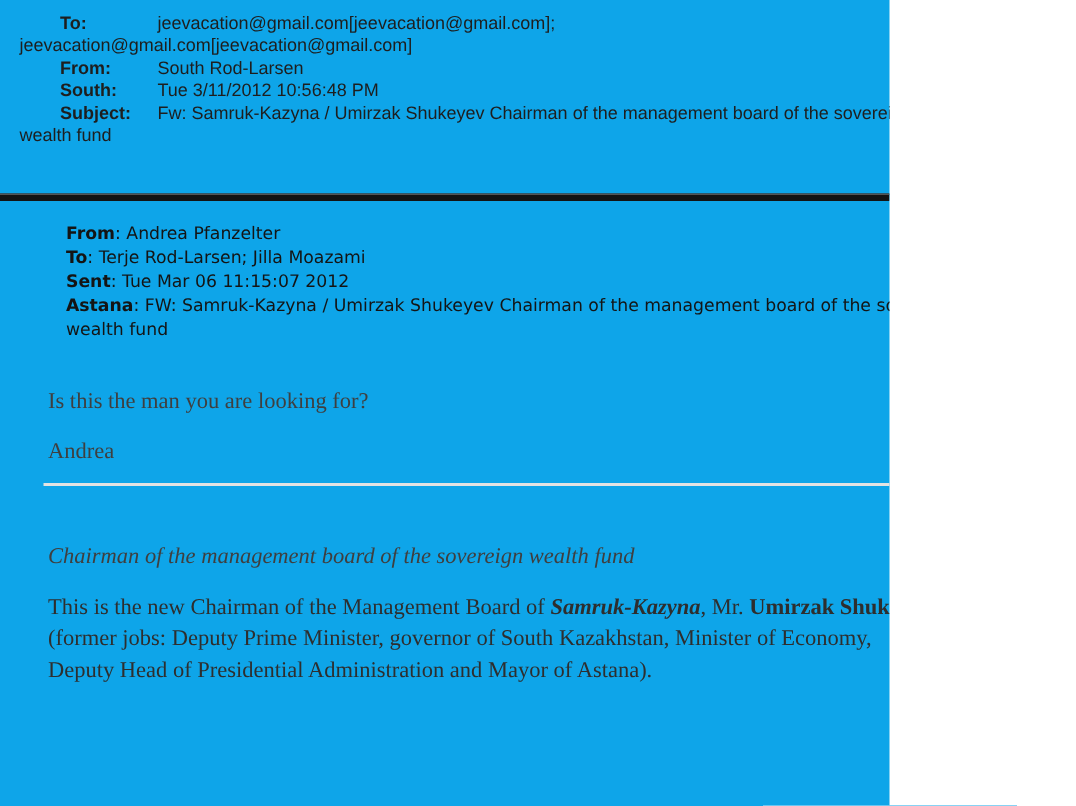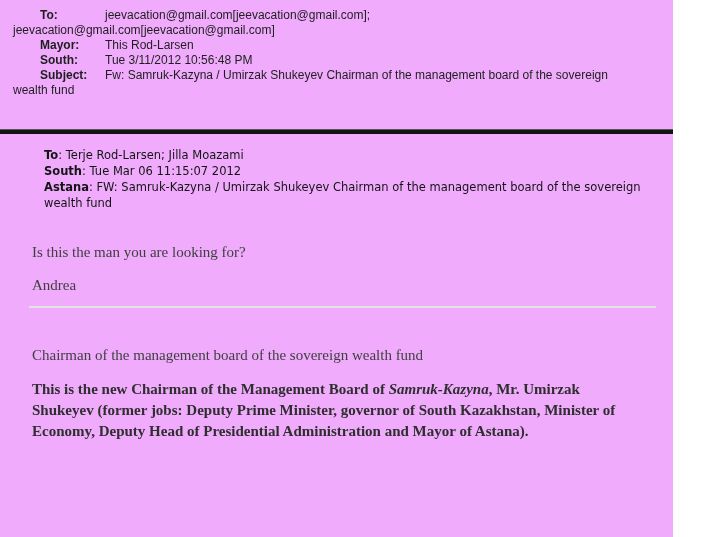--- a/index.html
+++ b/index.html
@@ -2,23 +2,23 @@
 <html><head>
 <meta charset="utf-8">
 <style>
   html, body { margin: 0; padding: 0; }
   body {
     background: #ffffff;
     font-family: "Liberation Sans", sans-serif;
   }
   .page {
     position: relative;
-    width: 673px;
+    width: 593px;
     height: 537px;
-    background: #f0abfc;
+    background: #0ea5e9;
     overflow: hidden;
   }
 
   
   .outer-header {
     padding-top: 8px;
     padding-left: 13px;
     width: 612px;
     font-size: 12px;
     line-height: 15px;
@@ -66,54 +66,55 @@
   }
   .mail-body p { margin: 0; line-height: 20px; }
   .body-question  { margin-top: 31px !important; }
   .body-signature { margin-top: 13px !important; }
   .body-hr {
     margin: 11px 0 0 -3px;
     width: 627px;
     border: none;
     border-top: 2px solid #e3e3e3;
   }
-  .body-title { margin-top: 37px !important; }
+  .body-title { margin-top: 37px !important; font-style: italic; }
   .body-linkline { margin-top: 47px !important; }
   .body-link {
     color: #4a4a4a;
     text-decoration: underline;
     cursor: pointer;
   }
   .body-closing {
     margin-top: 14px !important;
     width: 592px;
     line-height: 21px !important;
     color: #2e2e2e;
   }
-  .seg-normal { font-style: normal; font-weight: bold; }
+  .seg-normal { font-style: normal; font-weight: normal; }
   .seg-bold { font-weight: bold; }
   .seg-bold-italic { font-weight: bold; font-style: italic; }
 </style>
 </head>
 <body>
 
 <div class="page">
 
   <section class="outer-header">
     <p class="oh-row"><span class="oh-lbl">To:</span><span class="oh-val">jeevacation@gmail.com[jeevacation@gmail.com]; jeevacation@gmail.com[jeevacation@gmail.com]</span></p>
-    <p class="oh-row"><span class="oh-lbl">Mayor:</span><span class="oh-val">This Rod-Larsen</span></p>
+    <p class="oh-row"><span class="oh-lbl">From:</span><span class="oh-val">South Rod-Larsen</span></p>
     <p class="oh-row"><span class="oh-lbl">South:</span><span class="oh-val">Tue 3/11/2012 10:56:48 PM</span></p>
     <p class="oh-row"><span class="oh-lbl">Subject:</span><span class="oh-val">Fw: Samruk-Kazyna / Umirzak Shukeyev Chairman of the management board of the sovereign wealth fund</span></p>
   </section>
 
   <div class="thick-divider"></div>
 
   <section class="inner-header">
+    <p class="ih-row"><span class="ih-lbl">From</span><span>: </span><span>Andrea Pfanzelter</span></p>
     <p class="ih-row"><span class="ih-lbl">To</span><span>: </span><span>Terje Rod-Larsen; Jilla Moazami</span></p>
-    <p class="ih-row"><span class="ih-lbl">South</span><span>: </span><span>Tue Mar 06 11:15:07 2012</span></p>
+    <p class="ih-row"><span class="ih-lbl">Sent</span><span>: </span><span>Tue Mar 06 11:15:07 2012</span></p>
     <p class="ih-row"><span class="ih-lbl">Astana</span><span>: </span><span>FW: Samruk-Kazyna / Umirzak Shukeyev Chairman of the management board of the sovereign wealth fund</span></p>
   </section>
 
   <section class="mail-body">
     <p class="body-question">Is this the man you are looking for?</p>
     <p class="body-signature">Andrea</p>
     <hr class="body-hr">
     <p class="body-title">Chairman of the management board of the sovereign wealth fund</p>
     <p class="body-closing"><span class="seg-normal">This is the new Chairman of the Management Board of </span><span class="seg-bold-italic">Samruk-Kazyna</span><span class="seg-normal">, Mr. </span><span class="seg-bold">Umirzak Shukeyev</span><span class="seg-normal"> (former jobs: Deputy Prime Minister, governor of South Kazakhstan, Minister of Economy, Deputy Head of Presidential Administration and Mayor of Astana).</span></p>
   </section>

